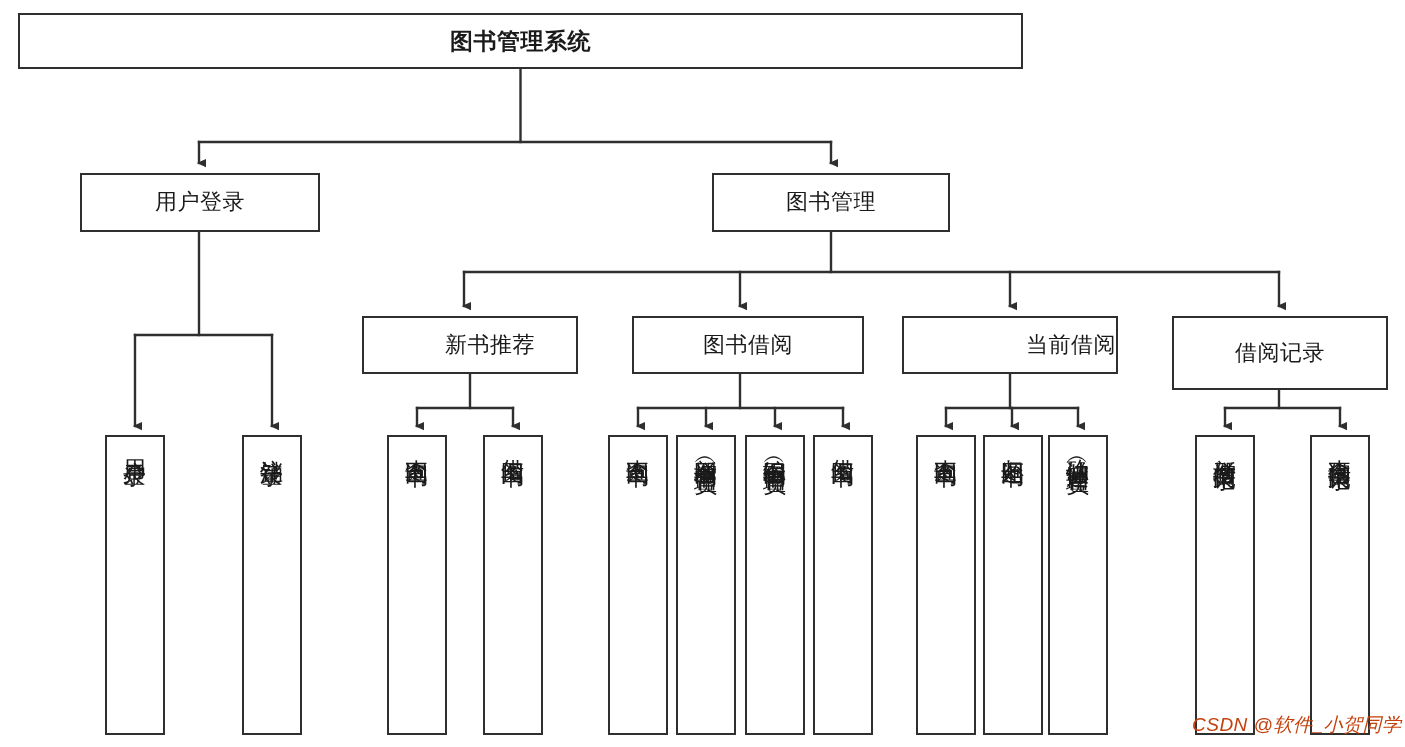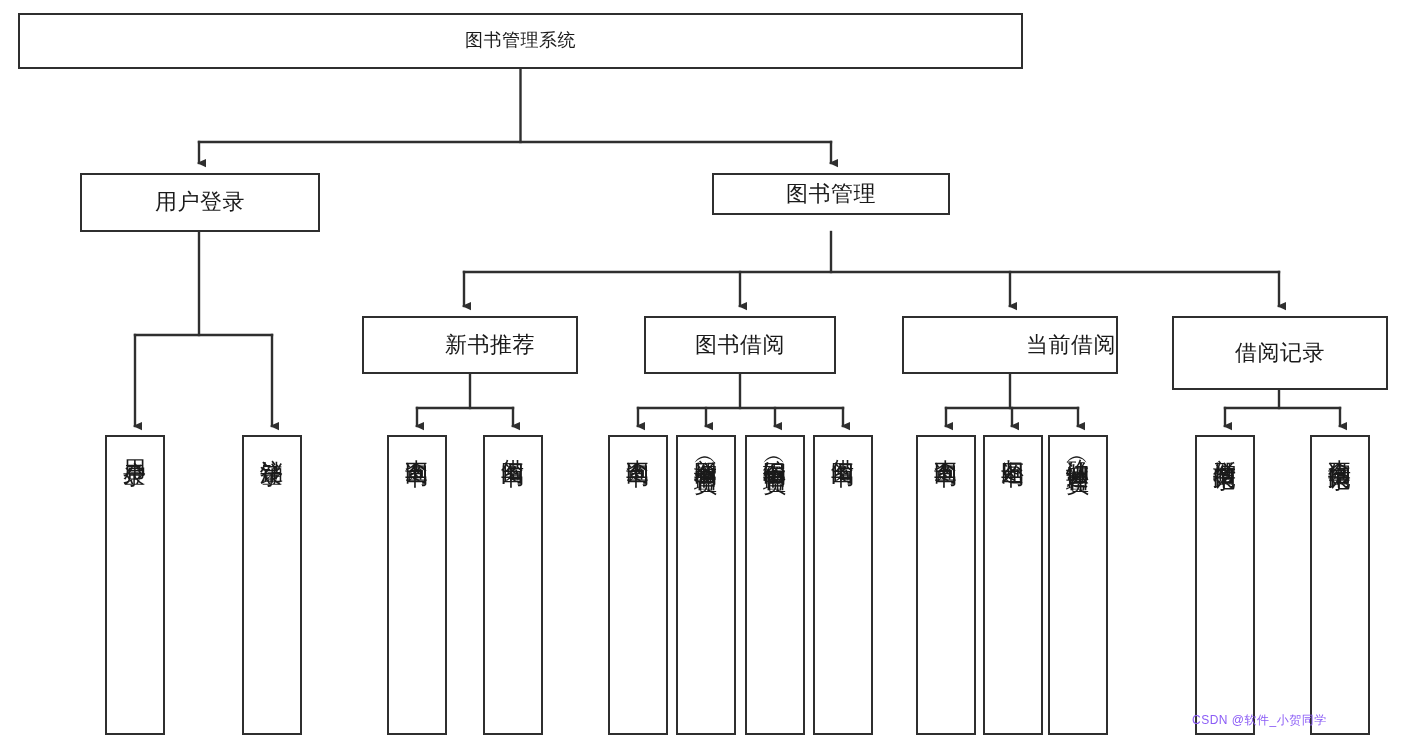--- a/index.html
+++ b/index.html
@@ -38,44 +38,45 @@
     text-align: center;
     line-height: 1.22;
     letter-spacing: 0.5px;
     color: #1a1a1a;
   }
   
   .node.horiz .label {
     writing-mode: horizontal-tb;
     font-size: 22px;
   }
-  .node.root .label { font-size: 18px; }
+  .node.root .label { font-size: 23px; font-weight: bold; }
   
   .node.vert {
     align-items: flex-start;
     justify-content: center;
     padding-top: 4px;
   }
   .node.vert .label {
     writing-mode: vertical-rl;
     text-orientation: upright;
     font-size: 23px;
     line-height: 1.05;
     letter-spacing: 2px;
     white-space: nowrap;
   }
   #watermark {
     position: absolute;
     left: 1192px;
     top: 712px;
-    font-size: 12px;
-    color: #8b5cf6;
+    font-size: 19px;
+    color: #c2410c;
     letter-spacing: 0.5px;
     white-space: nowrap;
     font-family: "Liberation Sans", "DejaVu Sans", sans-serif;
+    font-style: italic;
   }
 </style>
 </head>
 <body>
 
 <div id="canvas">
 
   <svg id="edges" viewBox="0 0 1405 747" xmlns="http://www.w3.org/2000/svg">
     <defs>
       <marker id="arrow" markerWidth="10" markerHeight="10" refX="4.6" refY="7.4" orient="auto" markerUnits="userSpaceOnUse">
@@ -127,28 +128,28 @@
     </g>
   </svg>
 
   <div class="node horiz root" style="left:18px;top:13px;width:1005px;height:56px;">
     <span class="label">图书管理系统</span>
   </div>
 
   <div class="node horiz" style="left:80px;top:173px;width:240px;height:59px;">
     <span class="label">用户登录</span>
   </div>
-  <div class="node horiz" style="left:712px;top:173px;width:238px;height:42px;">
+  <div class="node horiz" style="left:712px;top:173px;width:238px;height:59px;">
     <span class="label">图书管理</span>
   </div>
 
   <div class="node horiz" style="left:362px;top:316px;width:216px;height:58px;padding-left:40px;">
     <span class="label">新书推荐</span>
   </div>
-  <div class="node horiz" style="left:632px;top:316px;width:192px;height:58px;margin-left:12px;">
+  <div class="node horiz" style="left:632px;top:316px;width:232px;height:58px;">
     <span class="label">图书借阅</span>
   </div>
   <div class="node horiz" style="left:902px;top:316px;width:216px;height:58px;justify-content:flex-end;">
     <span class="label">当前借阅</span>
   </div>
   <div class="node horiz" style="left:1172px;top:316px;width:216px;height:74px;">
     <span class="label">借阅记录</span>
   </div>
 
   <div class="node vert" style="left:105px;top:435px;width:60px;height:300px;">

